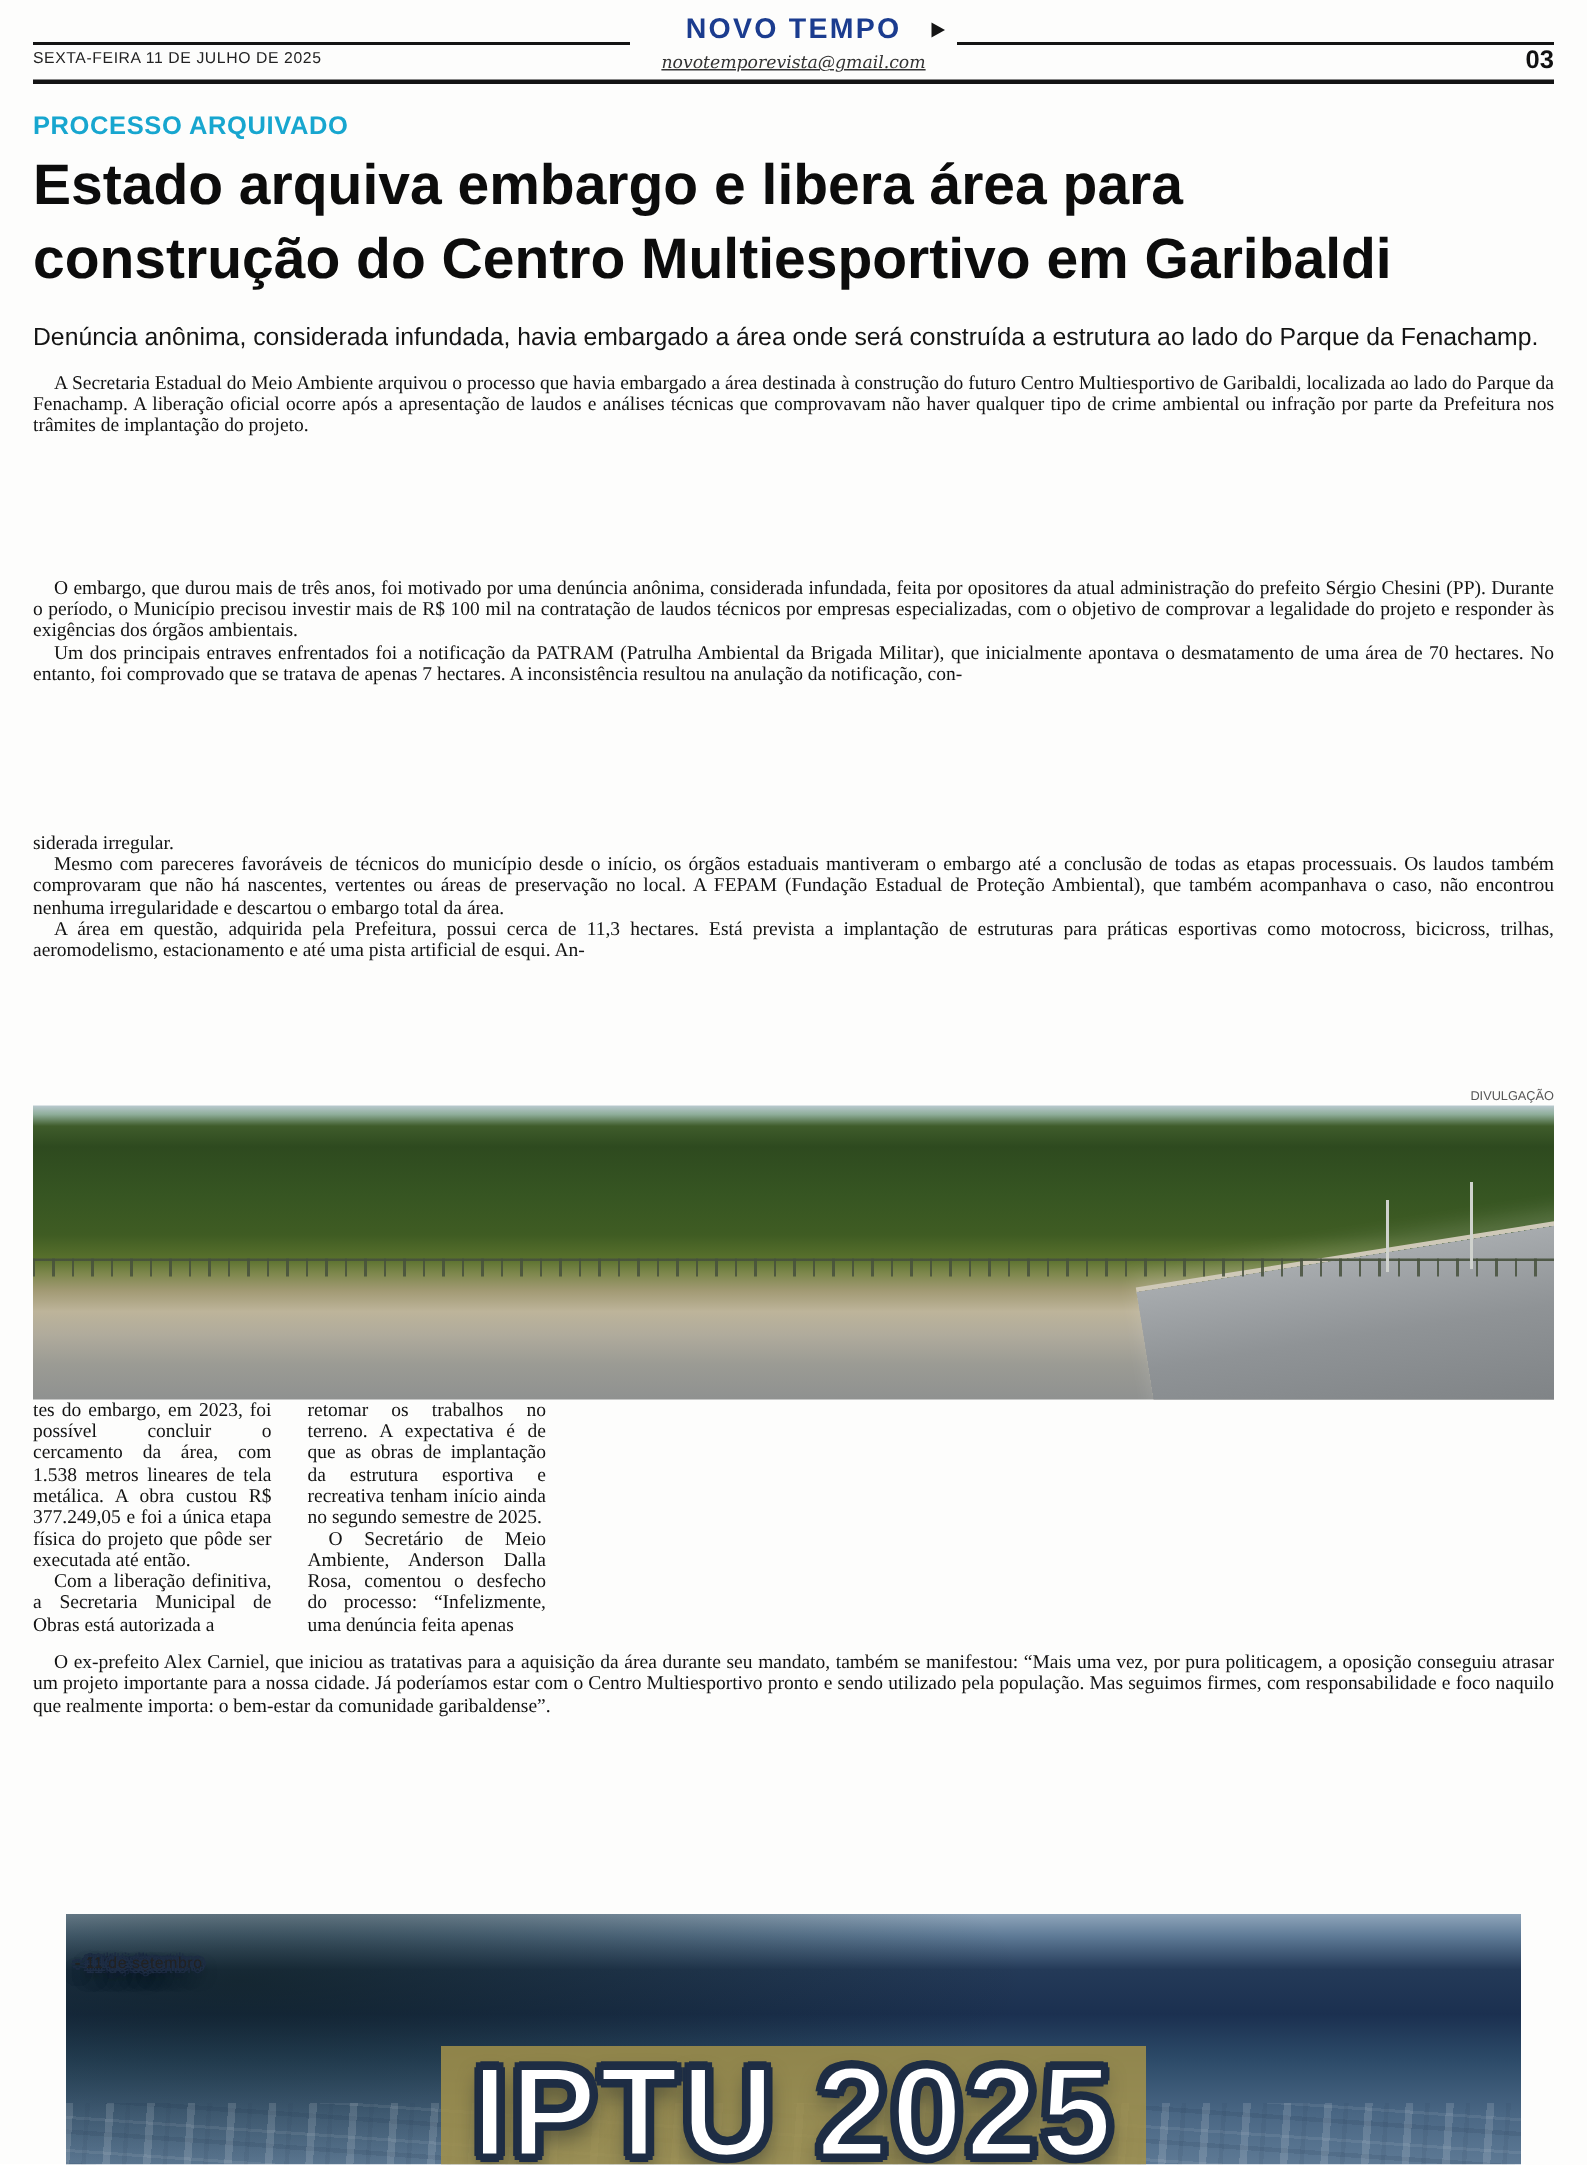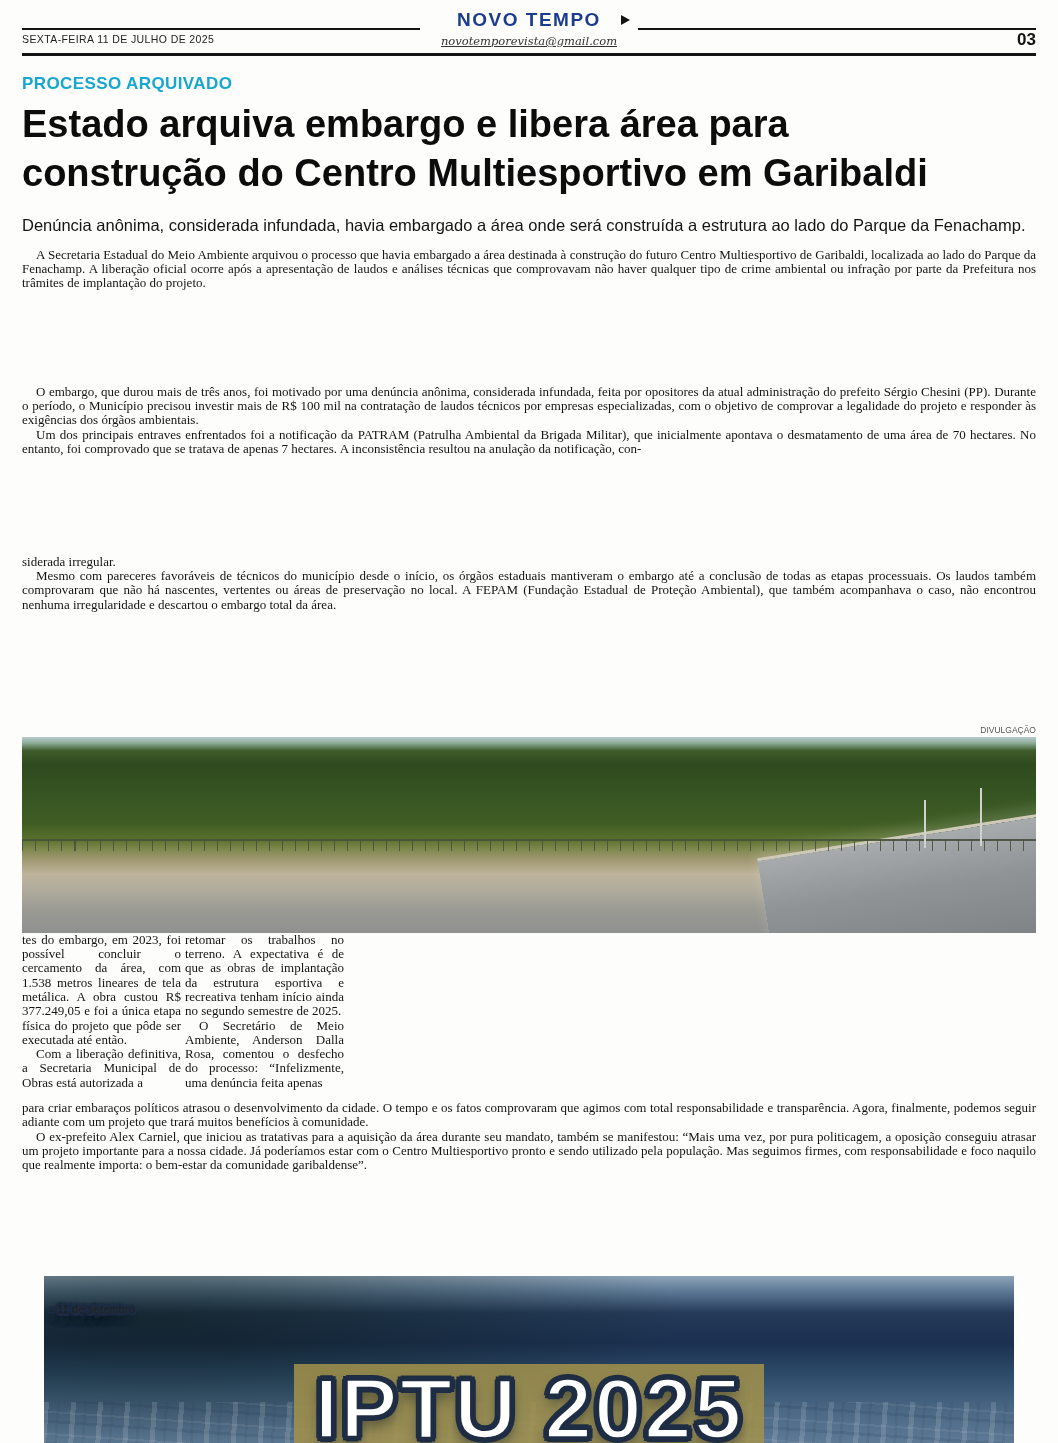--- a/index.html
+++ b/index.html
@@ -44,21 +44,21 @@
     transform:rotate(-9deg); box-shadow:0 -3px 0 #cfc9b8, 0 -10px 14px rgba(255,255,255,.15); }
   .ph-fence { position:absolute; top:52%; left:0; width:100%; height:12px;
     background:
       linear-gradient(180deg, rgba(70,80,60,.9) 0 1.5px, transparent 1.5px),
       repeating-linear-gradient(90deg, rgba(70,80,60,.85) 0 1.5px, transparent 1.5px 13px); }
   .ph-pole { position:absolute; width:2px; background:#cfd2cd; }
   .ph-pole.p1 { right:54px; top:26%; height:58px; }
   .ph-pole.p2 { right:110px; top:32%; height:48px; }
 
   .caption { font:400 12.5px/15.5px "Liberation Sans", sans-serif; color:#1a1a1a; margin:6px 0 10px; }
-  .subcols { display:flex; gap:4px;align-items:flex-end; }
+  .subcols { display:flex; gap:24px;align-items:flex-end; }
   .subcols .scol { flex:0 0 159px; }
 
   
   .ad { position:relative; margin:16px 22px 0; height:742px; overflow:hidden;
     background:
       radial-gradient(90% 30% at 12% 6%, rgba(10,25,20,.55), transparent 60%),
       radial-gradient(40% 18% at 6% 40%, rgba(45,75,55,.35), transparent 70%),
       linear-gradient(180deg,
         #8fa5ba 0%, #5e7a96 2%, #243a58 5%, #1b3050 9%, #2c4a68 13%,
         #4a6784 18%, #6d88a2 26%, #8099af 36%, #8ba3b6 48%, #94aabc 62%,
@@ -126,20 +126,21 @@
         <p class="lead">Denúncia anônima, considerada infundada, havia embargado a área onde será construída a estrutura ao lado do Parque da Fenachamp.</p>
         <p class="body-p">A Secretaria Estadual do Meio Ambiente arquivou o processo que havia embargado a área destinada à construção do futuro Centro Multiesportivo de Garibaldi, localizada ao lado do Parque da Fenachamp. A liberação oficial ocorre após a apresentação de laudos e análises técnicas que comprovavam não haver qualquer tipo de crime ambiental ou infração por parte da Prefeitura nos trâmites de implantação do projeto.</p>
       </div>
       <div class="col">
         <p class="body-p">O embargo, que durou mais de três anos, foi motivado por uma denúncia anônima, considerada infundada, feita por opositores da atual administração do prefeito Sérgio Chesini (PP). Durante o período, o Município precisou investir mais de R$ 100 mil na contratação de laudos técnicos por empresas especializadas, com o objetivo de comprovar a legalidade do projeto e responder às exigências dos órgãos ambientais.</p>
         <p class="body-p">Um dos principais entraves enfrentados foi a notificação da PATRAM (Patrulha Ambiental da Brigada Militar), que inicialmente apontava o desmatamento de uma área de 70 hectares. No entanto, foi comprovado que se tratava de apenas 7 hectares. A inconsistência resultou na anulação da notificação, con-</p>
       </div>
       <div class="col">
         <p class="body-p no-indent">siderada irregular.</p>
         <p class="body-p">Mesmo com pareceres favoráveis de técnicos do município desde o início, os órgãos estaduais mantiveram o embargo até a conclusão de todas as etapas processuais. Os laudos também comprovaram que não há nascentes, vertentes ou áreas de preservação no local. A FEPAM (Fundação Estadual de Proteção Ambiental), que também acompanhava o caso, não encontrou nenhuma irregularidade e descartou o embargo total da área.</p>
+        <p class="body-p">A área em questão, adquirida pela Prefeitura, possui cerca de 11,3 hectares. Está prevista a implantação de estruturas para práticas esportivas como motocross, bicicross, trilhas, aeromodelismo, estacionamento e até uma pista artificial de esqui. An-</p>
       </div>
       <div class="mid">
         <div class="credit">DIVULGAÇÃO</div>
         <div class="photo">
           <div class="ph-road"></div>
           <div class="ph-fence"></div>
           <div class="ph-pole p1"></div>
           <div class="ph-pole p2"></div>
         </div>
         <div class="subcols">
@@ -147,21 +148,20 @@
             <p class="body-p no-indent">tes do embargo, em 2023, foi possível concluir o cercamento da área, com 1.538 metros lineares de tela metálica. A obra custou R$ 377.249,05 e foi a única etapa física do projeto que pôde ser executada até então.</p>
             <p class="body-p">Com a liberação definitiva, a Secretaria Municipal de Obras está autorizada a</p>
           </div>
           <div class="scol">
             <p class="body-p no-indent">retomar os trabalhos no terreno. A expectativa é de que as obras de implantação da estrutura esportiva e recreativa tenham início ainda no segundo semestre de 2025.</p>
             <p class="body-p">O Secretário de Meio Ambiente, Anderson Dalla Rosa, comentou o desfecho do processo: “Infelizmente, uma denúncia feita apenas</p>
           </div>
         </div>
       </div>
       <div class="col">
-        <p class="body-p no-indent">para criar embaraços políticos atrasou o desenvolvimento da cidade. O tempo e os fatos comprovaram que agimos com total responsabilidade e transparência. Agora, finalmente, podemos seguir adiante com um projeto que trará muitos benefícios à comunidade.</p>
         <p class="body-p">O ex-prefeito Alex Carniel, que iniciou as tratativas para a aquisição da área durante seu mandato, também se manifestou: “Mais uma vez, por pura politicagem, a oposição conseguiu atrasar um projeto importante para a nossa cidade. Já poderíamos estar com o Centro Multiesportivo pronto e sendo utilizado pela população. Mas seguimos firmes, com responsabilidade e foco naquilo que realmente importa: o bem-estar da comunidade garibaldense”.</p>
       </div>
     </div>
 
     <div class="ad">
       <div class="ad-content">
         <div class="specks"></div>
         <div class="ad-title-wrap">
           <span class="ad-title outline-strong">IPTU 2025</span>
         </div>

